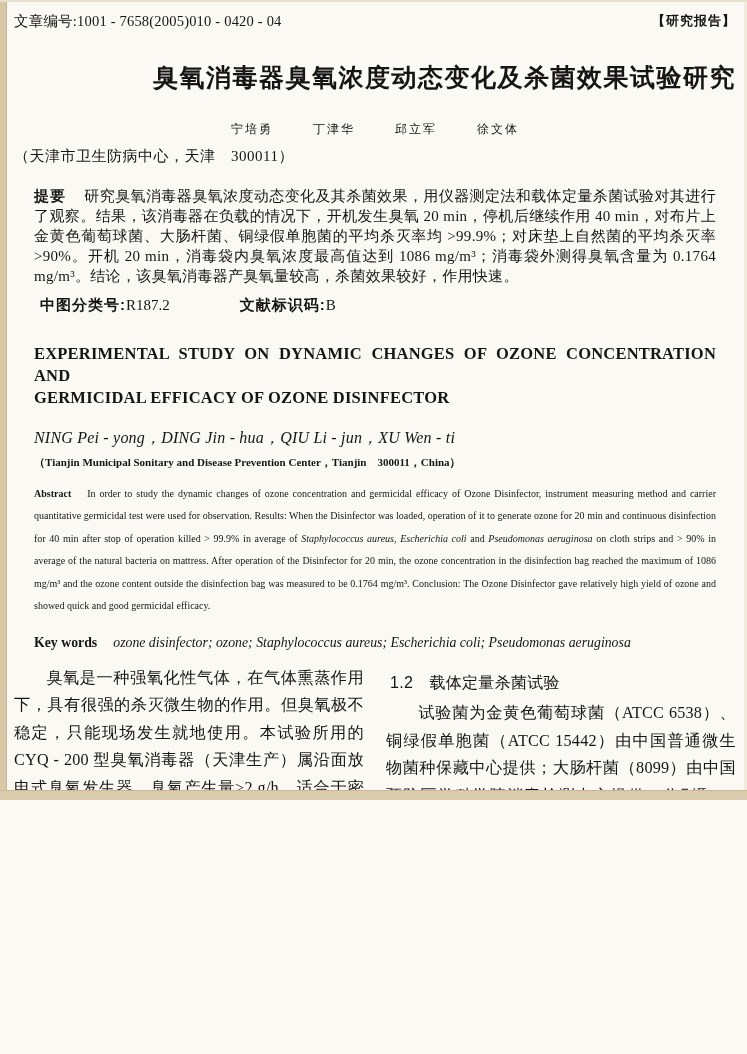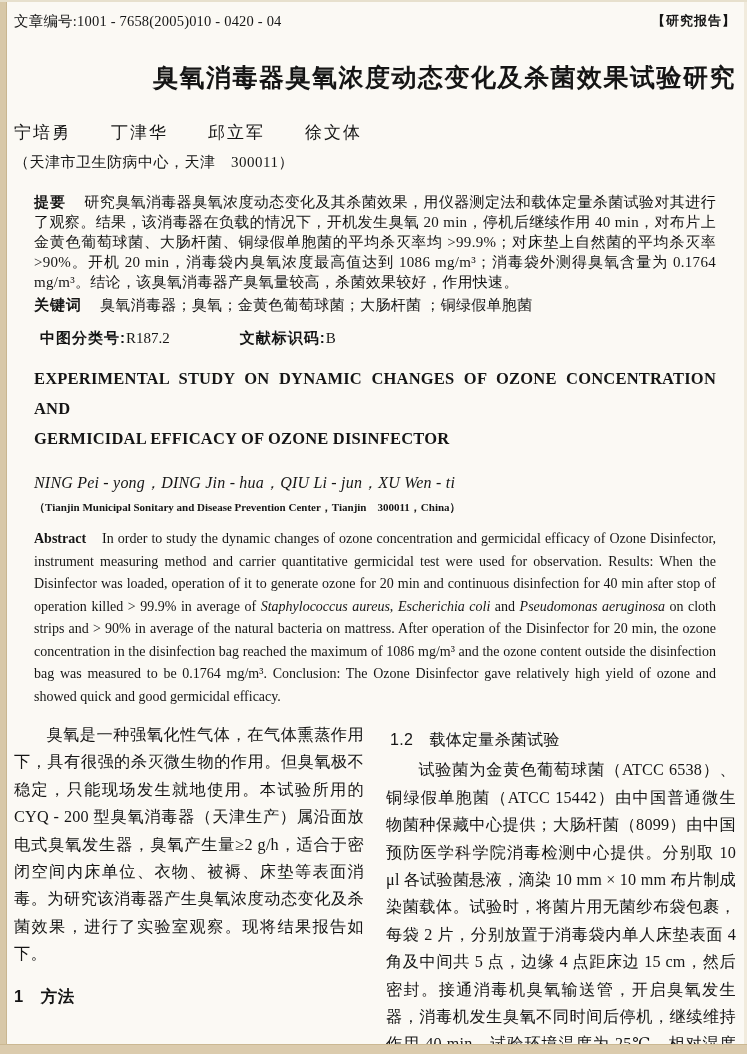--- a/index.html
+++ b/index.html
@@ -3,21 +3,21 @@
 <meta charset="utf-8">
 <style>
   html,body{margin:0;padding:0;}
   body{
     width:747px;height:1054px;overflow:hidden;
     background:#fbf9f4;color:#151515;
     font-family:"Liberation Serif","DejaVu Serif",serif;
     position:relative;
   }
   .page{
-    position:relative;width:747px;height:1054px;overflow:hidden;
+    position:relative;width:747px;height:800px;overflow:hidden;
     border-top:2px solid #e7e0cd;
     box-sizing:border-box;
   }
   .edge-left{
     position:absolute;left:0;top:0;width:6px;height:100%;
     background:#d8c8a8;border-right:1px solid #c9b690;z-index:5;
   }
   .edge-bottom{
     position:absolute;left:0;bottom:0;width:100%;height:9px;
     background:#dbcbad;border-top:1px solid #cbb892;z-index:5;
@@ -32,41 +32,41 @@
   .header-row{
     display:flex;justify-content:space-between;align-items:flex-start;
     font-size:14.5px;
   }
   .article-number{letter-spacing:.2px;}
   .report-tag{font-weight:bold;font-size:13px;letter-spacing:1px;}
   .title-cn{
     margin:30px 0 0 0;text-align:right;
     font-size:25px;font-weight:bold;letter-spacing:1.5px;
   }
-  .authors-cn{margin-top:27px;text-align:left;font-size:17px;letter-spacing:2px;}
+  .authors-cn{margin-top:27px;text-align:center;font-size:12px;letter-spacing:2px;}
   .authors-cn .author + .author{margin-left:40px;}
   .affil-cn{margin-top:9px;text-align:left;font-size:15px;letter-spacing:.5px;}
   .abs-block{margin:20px 20px 0 20px;}
   .abstract-cn{
     margin:0;font-size:15px;line-height:20px;text-align:justify;letter-spacing:.3px;
   }
   .lab-hei{
     font-family:"Liberation Sans","DejaVu Sans",sans-serif;
     font-weight:bold;letter-spacing:1px;
   }
   .labgap{display:inline-block;width:18px;}
   .keywords-cn{margin:0;font-size:15px;line-height:25.5px;letter-spacing:.3px;}
   .clc-row{margin:6px;font-size:15px;line-height:25.5px;}
   .clc-gap{display:inline-block;width:70px;}
-  .title-en{margin:13px 0 0 0;font-weight:bold;font-size:16.5px;line-height:30px;letter-spacing:.2px;}
+  .title-en{margin:24px 0 0 0;font-weight:bold;font-size:16.5px;line-height:22px;letter-spacing:.2px;}
   .title-en .l1{text-align:justify;text-align-last:justify;}
   .authors-en{margin-top:19px;font-style:italic;font-size:16px;letter-spacing:.2px;}
   .affil-en{margin-top:6px;font-size:11px;font-weight:bold;}
   .abstract-en{
-    margin:13px 0 14px 0;font-size:14px;line-height:22.5px;text-align:justify;
+    margin:13px 0 14px 0;font-size:10px;line-height:22.5px;text-align:justify;
   }
   .abstract-en .sp,.keywords-en .sp{display:inline-block;width:16px;}
   .keywords-en{margin:0;font-size:13.8px;line-height:22.5px;}
   .it{font-style:italic;}
   .columns{display:flex;margin-top:11px;}
   .col{width:352px;font-size:16.2px;line-height:27.4px;text-align:justify;letter-spacing:.2px;}
   .col-left{margin-right:0;}
   .col-gap{width:22px;flex:none;}
   .para{margin:0;}
   .para.indent{text-indent:2em;}
@@ -96,34 +96,34 @@
 
     <h1 class="title-cn">臭氧消毒器臭氧浓度动态变化及杀菌效果试验研究</h1>
 
     <div class="authors-cn"><span class="author">宁培勇</span><span class="author">丁津华</span><span class="author">邱立军</span><span class="author">徐文体</span></div>
 
     <div class="affil-cn">（天津市卫生防病中心，天津　300011）</div>
 
     <div class="abs-block">
       <p class="abstract-cn"><span class="lab-hei">提要</span><span class="labgap"></span><span>研究臭氧消毒器臭氧浓度动态变化及其杀菌效果，用仪器测定法和载体定量杀菌试验对其进行了观察。结果，该消毒器在负载的情况下，开机发生臭氧 20 min，停机后继续作用 40 min，对布片上金黄色葡萄球菌、大肠杆菌、铜绿假单胞菌的平均杀灭率均 &gt;99.9%；对床垫上自然菌的平均杀灭率 &gt;90%。开机 20 min，消毒袋内臭氧浓度最高值达到 1086 mg/m³；消毒袋外测得臭氧含量为 0.1764 mg/m³。结论，该臭氧消毒器产臭氧量较高，杀菌效果较好，作用快速。</span></p>
 
-      <p class="keywords-cn"><span class="lab-hei">关键词</span><span class="labgap"></span><span>臭氧消毒器；臭氧；金黄色葡萄球菌；大肠杆菌 ；铜绿假单胞菌</span></p>
 
       <p class="clc-row"><span class="lab-hei">中图分类号:</span><span>R187.2</span><span class="clc-gap"></span><span class="lab-hei">文献标识码:</span><span>B</span></p>
 
       <div class="title-en">
         <div class="l1">EXPERIMENTAL STUDY ON DYNAMIC CHANGES OF OZONE CONCENTRATION AND</div>
         <div class="l2">GERMICIDAL EFFICACY OF OZONE DISINFECTOR</div>
       </div>
 
       <div class="authors-en">NING Pei - yong，DING Jin - hua，QIU Li - jun，XU Wen - ti</div>
       <div class="affil-en">（Tianjin Municipal Sonitary and Disease Prevention Center，Tianjin　300011，China）</div>
 
       <p class="abstract-en"><b>Abstract</b><span class="sp"></span><span><span>In order to study the dynamic changes of ozone concentration and germicidal efficacy of Ozone Disinfector, instrument measuring method and carrier quantitative germicidal test were used for observation. Results: When the Disinfector was loaded, operation of it to generate ozone for 20 min and continuous disinfection for 40 min after stop of operation killed &gt; 99.9% in average of </span><span class="it">Staphylococcus aureus</span><span>, </span><span class="it">Escherichia coli</span><span> and </span><span class="it">Pseudomonas aeruginosa</span><span> on cloth strips and &gt; 90% in average of the natural bacteria on mattress. After operation of the Disinfector for 20 min, the ozone concentration in the disinfection bag reached the maximum of 1086 mg/m³ and the ozone content outside the disinfection bag was measured to be 0.1764 mg/m³. Conclusion: The Ozone Disinfector gave relatively high yield of ozone and showed quick and good germicidal efficacy.</span></span></p>
 
+      <p class="keywords-en"><b>Key words</b><span class="sp"></span><span><span class="it">ozone disinfector; ozone; Staphylococcus aureus; Escherichia coli; Pseudomonas aeruginosa</span></span></p>
     </div>
 
     <div class="columns">
       <div class="col col-left">
           <div class="para indent">臭氧是一种强氧化性气体，在气体熏蒸作用下，具有很强的杀灭微生物的作用。但臭氧极不稳定，只能现场发生就地使用。本试验所用的 CYQ - 200 型臭氧消毒器（天津生产）属沿面放电式臭氧发生器，臭氧产生量≥2 g/h，适合于密闭空间内床单位、衣物、被褥、床垫等表面消毒。为研究该消毒器产生臭氧浓度动态变化及杀菌效果，进行了实验室观察。现将结果报告如下。</div>
           <div class="sec-h1">1　方法</div>
         </div>
       <div class="col-gap"></div>
       <div class="col col-right">
           <div class="sec-h2">1.2　载体定量杀菌试验</div>

